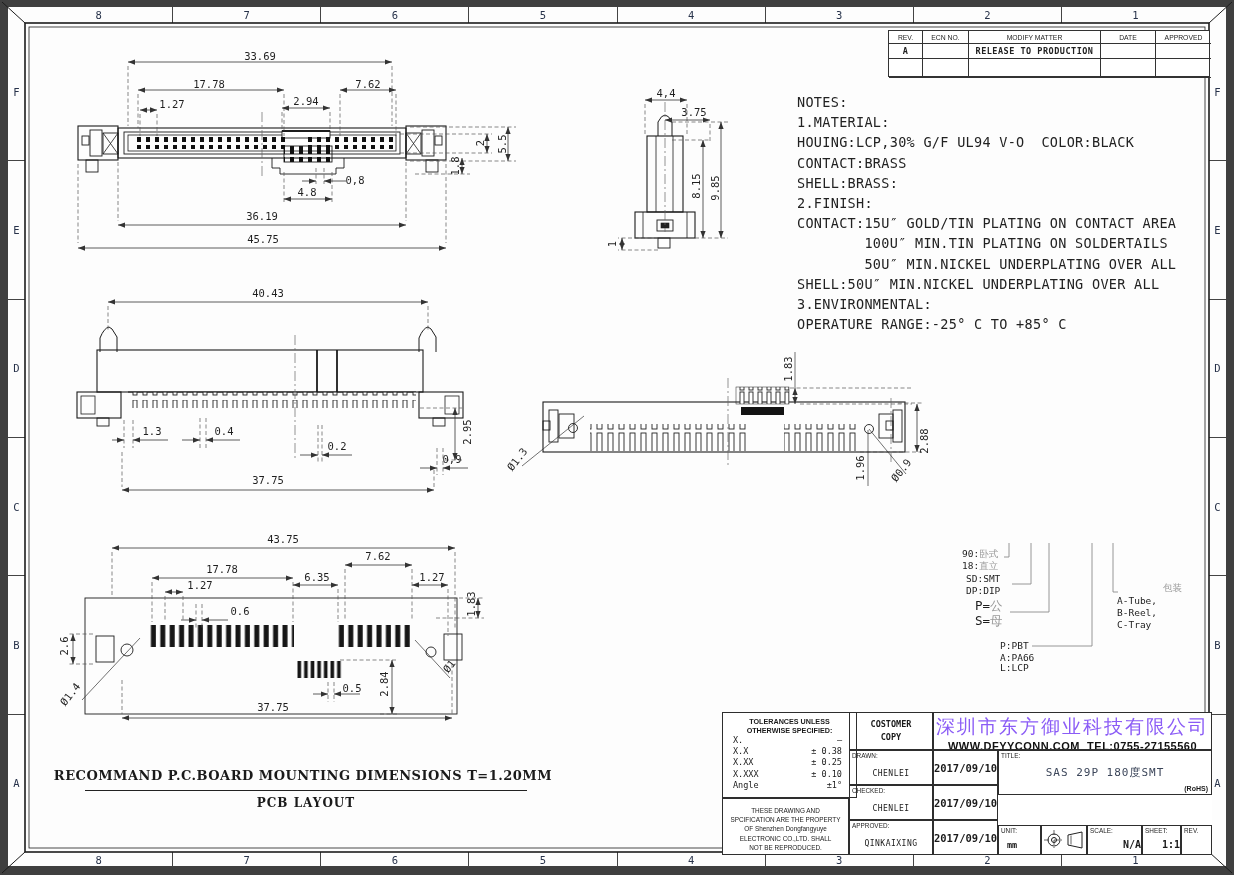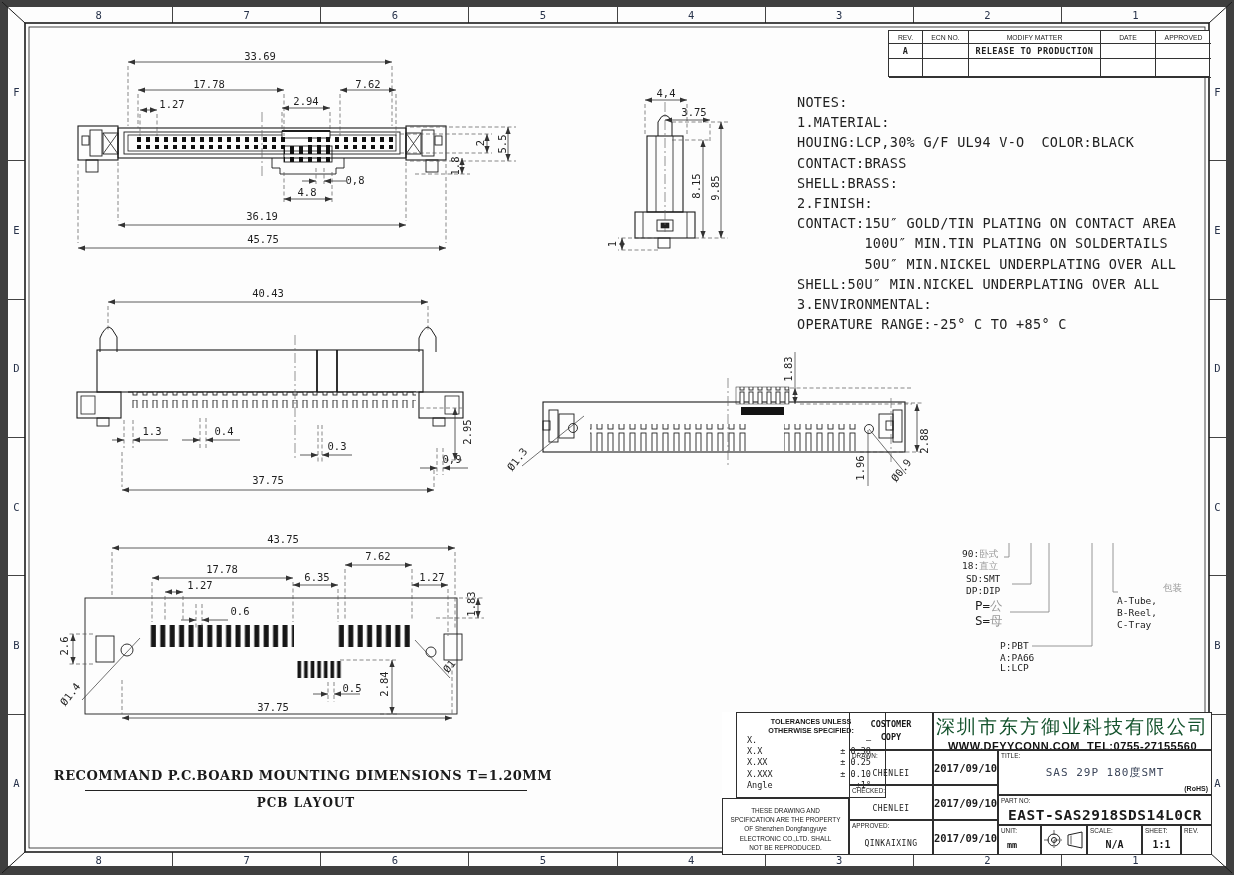--- a/index.html
+++ b/index.html
@@ -56,29 +56,29 @@
   .prop{font:6.4px "Liberation Sans",sans-serif;text-align:center;white-space:pre-line;
         line-height:9.2px;padding-top:7px;}
   .cust{display:flex;align-items:center;justify-content:center;text-align:center;
         font:bold 8.5px "DejaVu Sans Mono",monospace;white-space:pre-line;line-height:13px;}
   .slab{position:absolute;left:2px;top:1px;font:6.4px "Liberation Sans",sans-serif;color:#222;}
   .sname{position:absolute;left:0;right:0;bottom:6px;text-align:center;
          font:8px "DejaVu Sans Mono",monospace;letter-spacing:.5px;}
   .sdate{display:flex;align-items:center;justify-content:center;height:100%;
          font:bold 10.5px "DejaVu Sans Mono",monospace;}
   .coname{text-align:center;font:19px "DejaVu Sans",sans-serif;letter-spacing:2px;
-          color:#14532d;margin-top:1px;white-space:nowrap;}
+          color:#8b5cf6;margin-top:1px;white-space:nowrap;}
   .courl{text-align:center;font:bold 11px "Liberation Sans",sans-serif;color:#111;
          letter-spacing:.5px;white-space:nowrap;}
   .ttl{position:absolute;left:0;right:0;top:14px;text-align:center;
        font:11px "DejaVu Sans Mono",monospace;color:#3c465a;letter-spacing:1px;}
   .rohs{position:absolute;right:3px;bottom:2px;font:bold 7px "Liberation Sans",sans-serif;}
   .pno{position:absolute;left:0;right:0;top:11px;text-align:center;
        font:bold 14.5px "DejaVu Sans Mono",monospace;letter-spacing:.5px;}
-  .sval{position:absolute;left:0;right:0;bottom:4px;text-align:center;
+  .sval{position:absolute;left:0;right:0;bottom:4px;text-align:right;
         font:bold 10px "DejaVu Sans Mono",monospace;}
   .unitv{position:absolute;left:8px;bottom:4px;font:bold 8.5px "DejaVu Sans Mono",monospace;}
 </style>
 </head>
 <body>
 
 <div class="sheet">
 
   <div class="band" style="left:0;top:0;width:1234px;height:7px"></div>
   <div class="band" style="left:0;top:866px;width:1234px;height:9px"></div>
@@ -387,21 +387,21 @@
 
   <span class="lbl" style="left:666px;top:93px">4,4</span>
   <span class="lbl" style="left:694px;top:112px">3.75</span>
   <span class="lbl v" style="left:696px;top:186px">8.15</span>
   <span class="lbl v" style="left:715px;top:188px">9.85</span>
   <span class="lbl v" style="left:612px;top:244px">1</span>
 
   <span class="lbl" style="left:268px;top:293px">40.43</span>
   <span class="lbl" style="left:152px;top:431px">1.3</span>
   <span class="lbl" style="left:224px;top:431px">0.4</span>
-  <span class="lbl" style="left:337px;top:446px">0.3</span>
+  <span class="lbl" style="left:337px;top:446px">0.2</span>
   <span class="lbl" style="left:452px;top:459px">0,9</span>
   <span class="lbl v" style="left:467px;top:432px">2.95</span>
   <span class="lbl" style="left:268px;top:480px">37.75</span>
 
   <span class="lbl v" style="left:788px;top:369px">1.83</span>
   <span class="lbl d" style="left:517px;top:459px">Ø1.3</span>
   <span class="lbl v" style="left:860px;top:468px">1.96</span>
   <span class="lbl d" style="left:901px;top:470px">Ø0.9</span>
   <span class="lbl v" style="left:924px;top:441px">2.88</span>
 
@@ -432,21 +432,21 @@
   <span class="pnl pnbig" style="left:975px;top:613px"><span>S=</span><span class="g">母</span></span>
   <span class="pnl" style="left:1000px;top:640px">P:PBT</span>
   <span class="pnl" style="left:1000px;top:652px">A:PA66</span>
   <span class="pnl" style="left:1000px;top:662px">L:LCP</span>
   <span class="pnl g" style="left:1163px;top:582px">包装</span>
   <span class="pnl" style="left:1117px;top:595px">A-Tube,</span>
   <span class="pnl" style="left:1117px;top:607px">B-Reel,</span>
   <span class="pnl" style="left:1117px;top:619px">C-Tray</span>
 
   <div class="tb">
-    <div class="cell" style="left:14px;top:0;width:150px;height:86px">
+    <div class="cell" style="left:0;top:0;width:135px;height:86px">
       <div class="tol-title">TOLERANCES UNLESS
 OTHERWISE SPECIFIED:</div>
       <div class="tol-row">
           <span>X.</span>
           <span>—</span>
         </div>
       <div class="tol-row">
           <span>X.X</span>
           <span>± 0.38</span>
         </div>
@@ -493,24 +493,20 @@
     </div>
     <div class="cell" style="left:211px;top:0;width:279px;height:38px">
       <div class="coname">深圳市东方御业科技有限公司</div>
       <div class="courl"><span>WWW.DFYYCONN.COM</span>&nbsp;&nbsp;<span>TEL:0755-27155560</span></div>
     </div>
     <div class="cell" style="left:276px;top:38px;width:214px;height:45px">
       <span class="slab">TITLE:</span>
       <div class="ttl">SAS 29P 180度SMT</div>
       <span class="rohs">(RoHS)</span>
     </div>
-    <div class="cell" style="left:276px;top:83px;width:214px;height:30px">
-      <span class="slab">PART NO:</span>
-      <div class="pno">EAST-SAS2918SDS14L0CR</div>
-    </div>
     <div class="cell" style="left:276px;top:113px;width:43px;height:30px">
       <span class="slab">UNIT:</span>
       <span class="unitv">mm</span>
     </div>
     <div class="cell" style="left:319px;top:113px;width:46px;height:30px">
       <svg width="44" height="28" viewBox="0 0 44 28" style="position:static">
         <g stroke="#222" fill="none" stroke-width="1">
           <circle cx="12" cy="14" r="6"></circle>
           <circle cx="12" cy="14" r="2.5"></circle>
           <path d="M2,14 H22 M12,4 V24" stroke-width="0.7" stroke-dasharray="5 2 1 2"></path>

